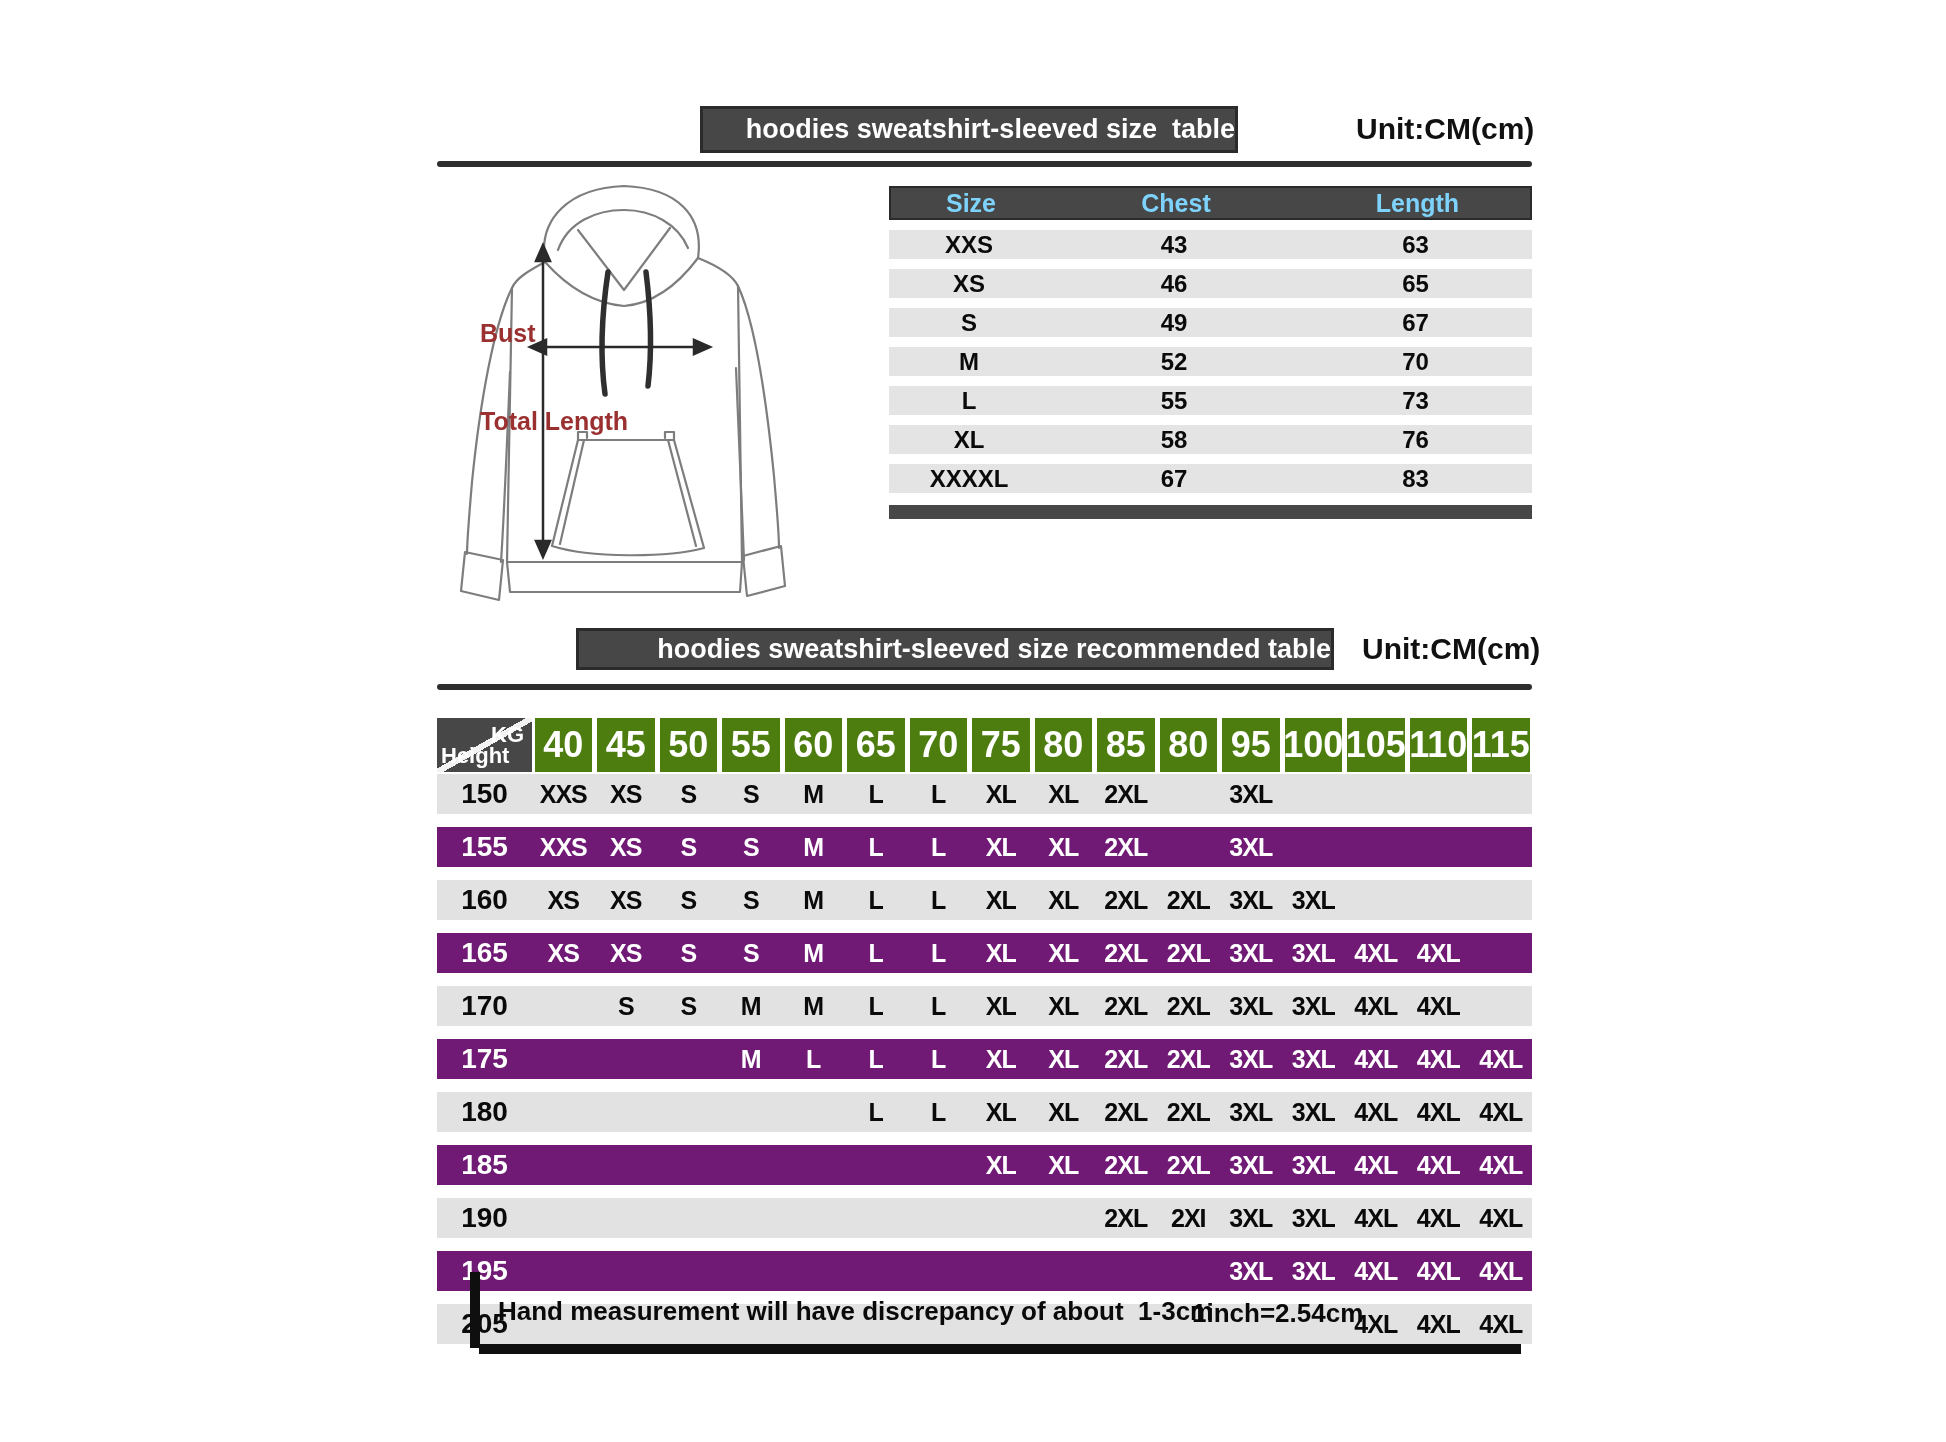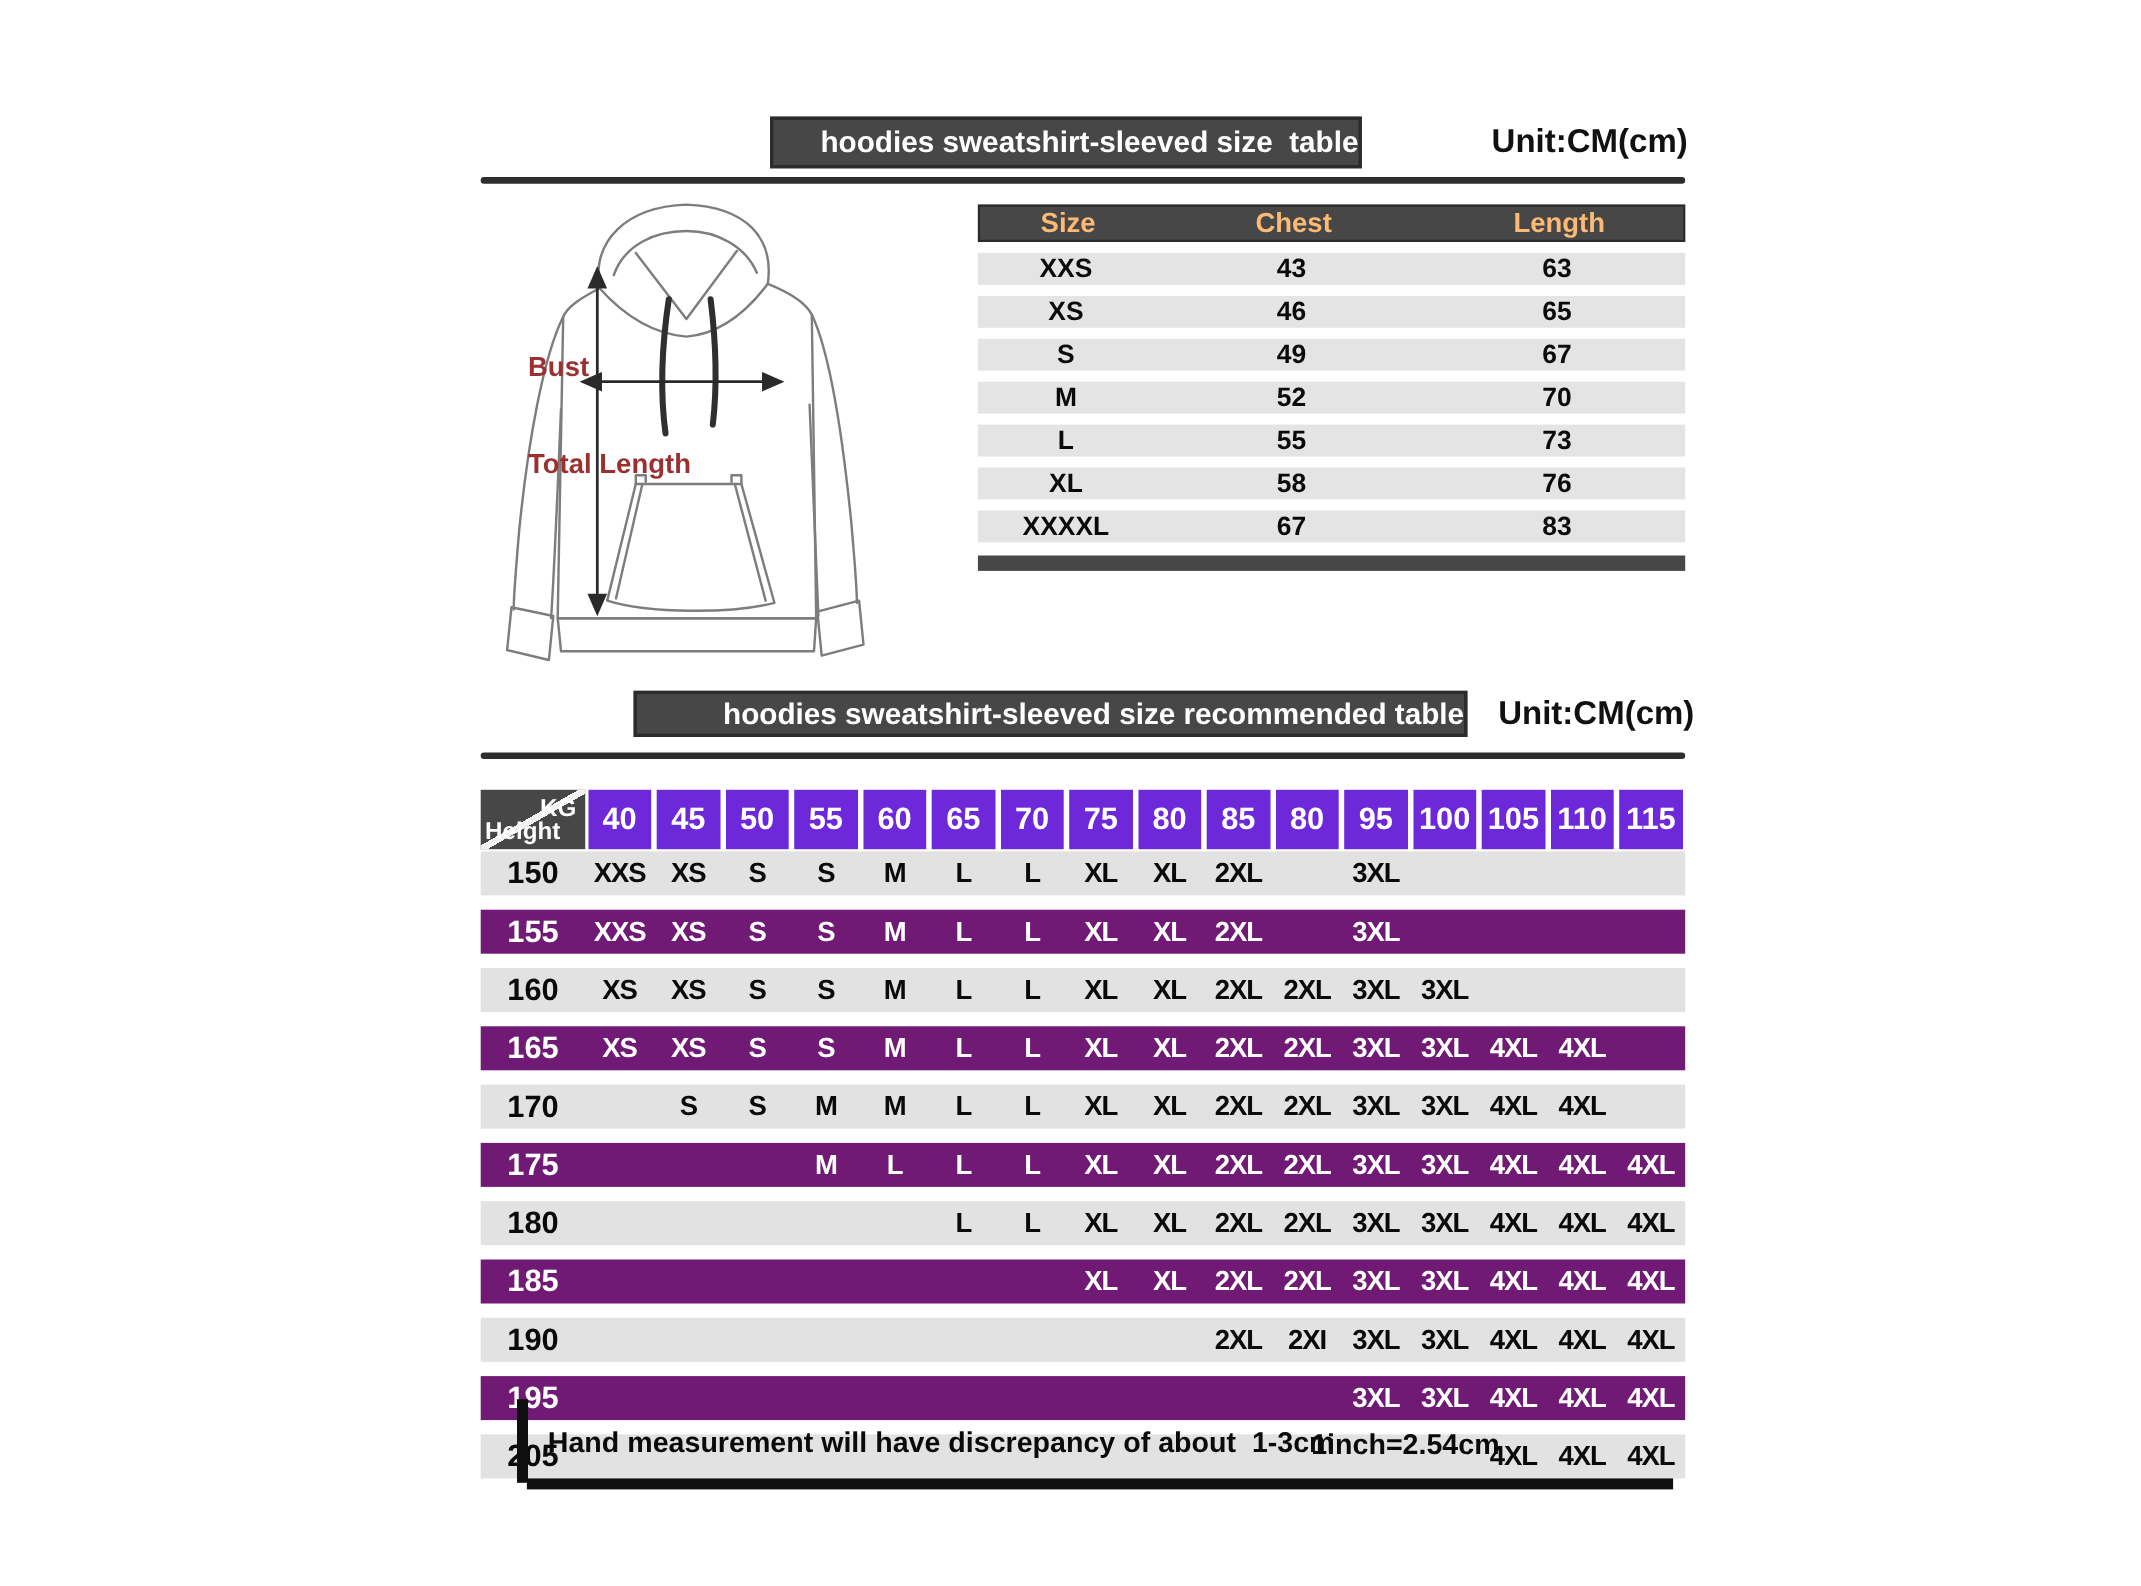--- a/index.html
+++ b/index.html
@@ -18,35 +18,35 @@
   .rule{position:absolute;background:#2e2e2e;border-radius:3px;}
   .r1{left:437px;top:161px;width:1095px;height:6px;}
   .r2{left:437px;top:684px;width:1095px;height:6px;}
 
   
   .hoodie{position:absolute;left:450px;top:172px;width:348px;height:438px;}
 
   
   .size-table{position:absolute;left:889px;top:186px;width:643px;}
   .st-head{display:grid;grid-template-columns:160px 250px 233px;background:#474747;height:34px;
-           align-items:center;color:#fdba74;font-weight:bold;font-size:25px;text-align:center;
+           align-items:center;color:#7dd3fc;font-weight:bold;font-size:25px;text-align:center;
            border:2px solid #2b2b2b;box-sizing:border-box;}
   .st-row{display:grid;grid-template-columns:160px 250px 233px;background:#e4e4e4;height:29px;
           margin-top:10px;align-items:center;text-align:center;font-weight:bold;font-size:24px;}
   .st-footbar{height:14px;background:#474747;margin-top:12px;}
 
   
   .matrix{position:absolute;left:437px;top:718px;width:1095px;}
   .mx-head{display:grid;grid-template-columns:95px repeat(16,62.5px);height:54px;margin-bottom:2px;}
   .mx-corner{position:relative;background-color:#474747;color:#fff;font-weight:bold;
              background-image:linear-gradient(to bottom right,rgba(0,0,0,0) calc(50% - 3px),
                #f2f2f2 calc(50% - 3px),#f2f2f2 calc(50% + 3px),rgba(0,0,0,0) calc(50% + 3px));}
   .mx-corner .kg{position:absolute;top:4px;right:8px;font-size:22px;}
   .mx-corner .hgt{position:absolute;bottom:3px;left:4px;font-size:22px;}
-  .mx-wbox{background:#6d28d9;margin:0 2.5px;color:#fff;font-weight:bold;font-size:28px;
+  .mx-wbox{background:#4d7c0f;margin:0 2.5px;color:#fff;font-weight:bold;font-size:36px;
            display:flex;align-items:center;justify-content:center;}
   .mx-row{display:grid;grid-template-columns:95px repeat(16,62.5px);height:40px;margin-bottom:13px;
           align-items:center;text-align:center;font-weight:bold;font-size:25px;}
   .mx-row.light{background:#e2e2e2;color:#0a0a0a;}
   .mx-row.dark{background:#701a75;color:#fff;}
   .mx-height{font-size:28px;}
   .mx-cell{letter-spacing:-1px;}
 
   
   .foot-bar{position:absolute;left:470px;top:1272px;width:10px;height:76px;background:#0f0f0f;}

